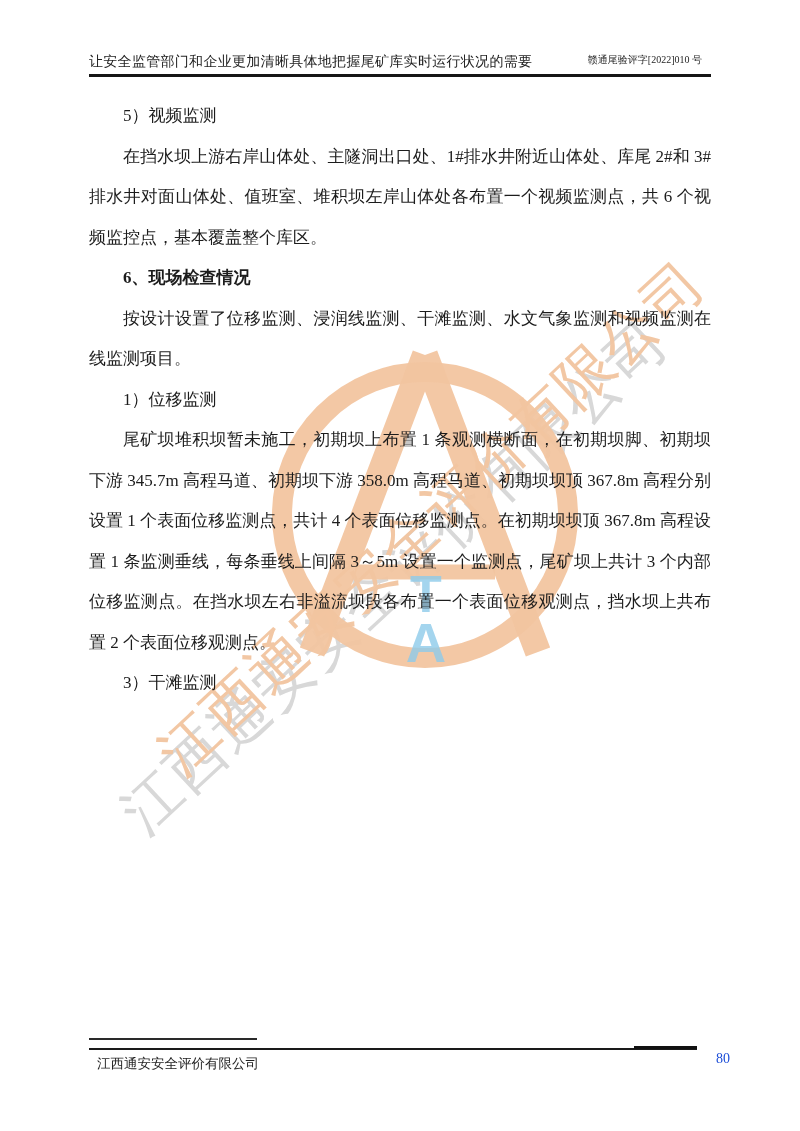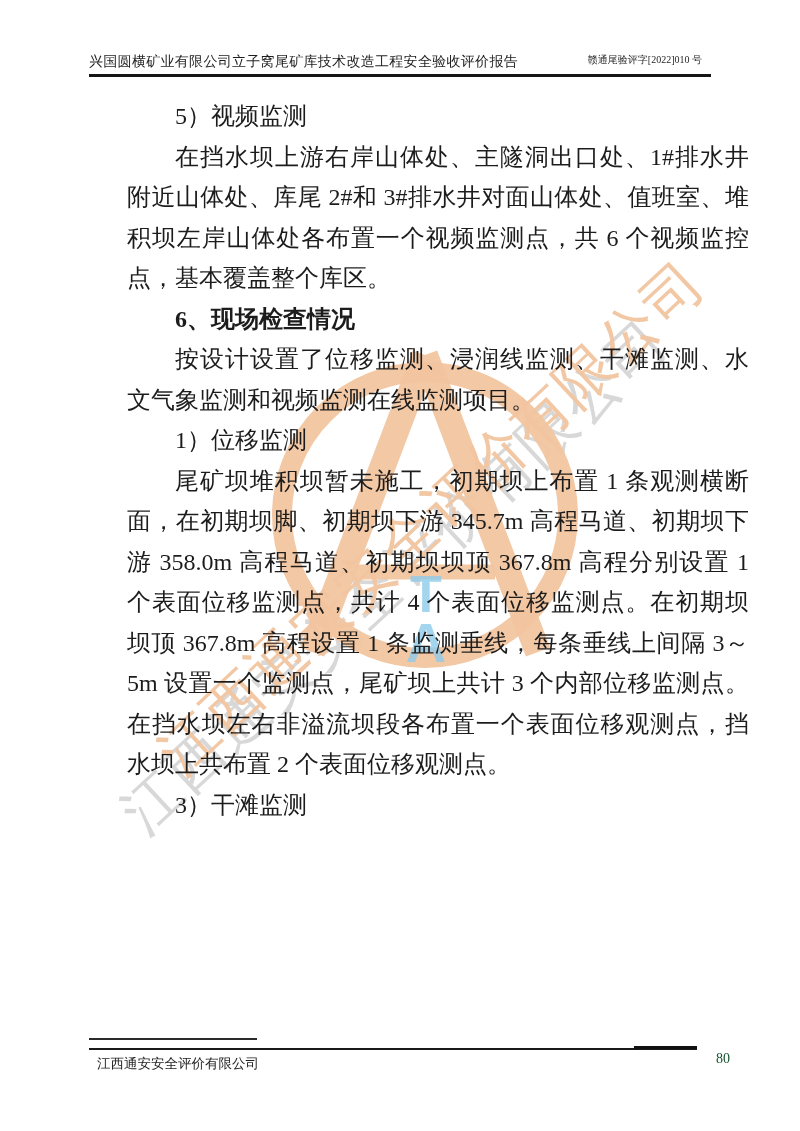--- a/index.html
+++ b/index.html
@@ -21,23 +21,22 @@
     position:absolute;right:98px;top:53px;
     font-size:10px;color:#1e1e1e;white-space:nowrap;
   }
   .header-rule{
     position:absolute;left:89px;top:74px;width:622px;height:2.5px;
     background:#161616;
   }
   
   .content{
     position:absolute;left:89px;top:96px;width:622px;
-    font-size:24px;line-height:40.5px;
+    font-size:17px;line-height:40.5px;
     z-index:2;
-    margin-left:38px;
   }
   .para{
     text-align:justify;
     text-justify:inter-ideograph;
     text-indent:2em;
     margin:0;
   }
   .para.bold{font-weight:bold;}
   
   .footer-rule-short{
@@ -46,21 +45,21 @@
   .footer-rule{
     position:absolute;left:89px;top:1048px;width:608px;height:2px;background:#1a1a1a;
   }
   .footer-rule-accent{
     position:absolute;left:634px;top:1046px;width:63px;height:3px;background:#111;
   }
   .footer-company{
     position:absolute;left:97px;top:1055px;font-size:13.5px;color:#1e1e1e;white-space:nowrap;
   }
   .footer-page-number{
-    position:absolute;left:716px;top:1051px;font-size:14px;color:#14532d;
+    position:absolute;left:716px;top:1051px;font-size:14px;color:#1d4ed8;
   }
   
   .wm{
     position:absolute;inset:0;z-index:1;
     pointer-events:none;
     mix-blend-mode:multiply;
   }
   .wm-diag{
     position:absolute;white-space:nowrap;
     font-size:58px;letter-spacing:2px;
@@ -98,21 +97,21 @@
     <svg class="wm-logo" width="800" height="1131" viewBox="0 0 800 1131">
       <circle class="logo-stroke" cx="425" cy="515" r="143" stroke-width="20"></circle>
       <path class="logo-stroke" d="M425,355 L312,652 M425,355 L538,652" stroke-width="26"></path>
       <path class="logo-stroke" d="M355,572 L495,572" stroke-width="15"></path>
       <text class="logo-blue" x="426" y="612" font-size="52">T</text>
       <text class="logo-blue" x="426" y="662" font-size="56">A</text>
     </svg>
 
   </div>
 
-  <div class="header-left">兴国圆横矿业有限公司立子窝尾矿库技术改造工程安全验收评价报告</div>
+  <div class="header-left">让安全监管部门和企业更加清晰具体地把握尾矿库实时运行状况的需要</div>
   <div class="header-right">赣通尾验评字[2022]010 号</div>
   <div class="header-rule"></div>
 
   <div class="content">
       <div class="para">5）视频监测</div>
       <div class="para">在挡水坝上游右岸山体处、主隧洞出口处、1#排水井附近山体处、库尾 2#和 3#排水井对面山体处、值班室、堆积坝左岸山体处各布置一个视频监测点，共 6 个视频监控点，基本覆盖整个库区。</div>
       <div class="para bold">6、现场检查情况</div>
       <div class="para">按设计设置了位移监测、浸润线监测、干滩监测、水文气象监测和视频监测在线监测项目。</div>
       <div class="para">1）位移监测</div>
       <div class="para">尾矿坝堆积坝暂未施工，初期坝上布置 1 条观测横断面，在初期坝脚、初期坝下游 345.7m 高程马道、初期坝下游 358.0m 高程马道、初期坝坝顶 367.8m 高程分别设置 1 个表面位移监测点，共计 4 个表面位移监测点。在初期坝坝顶 367.8m 高程设置 1 条监测垂线，每条垂线上间隔 3～5m 设置一个监测点，尾矿坝上共计 3 个内部位移监测点。在挡水坝左右非溢流坝段各布置一个表面位移观测点，挡水坝上共布置 2 个表面位移观测点。</div>

